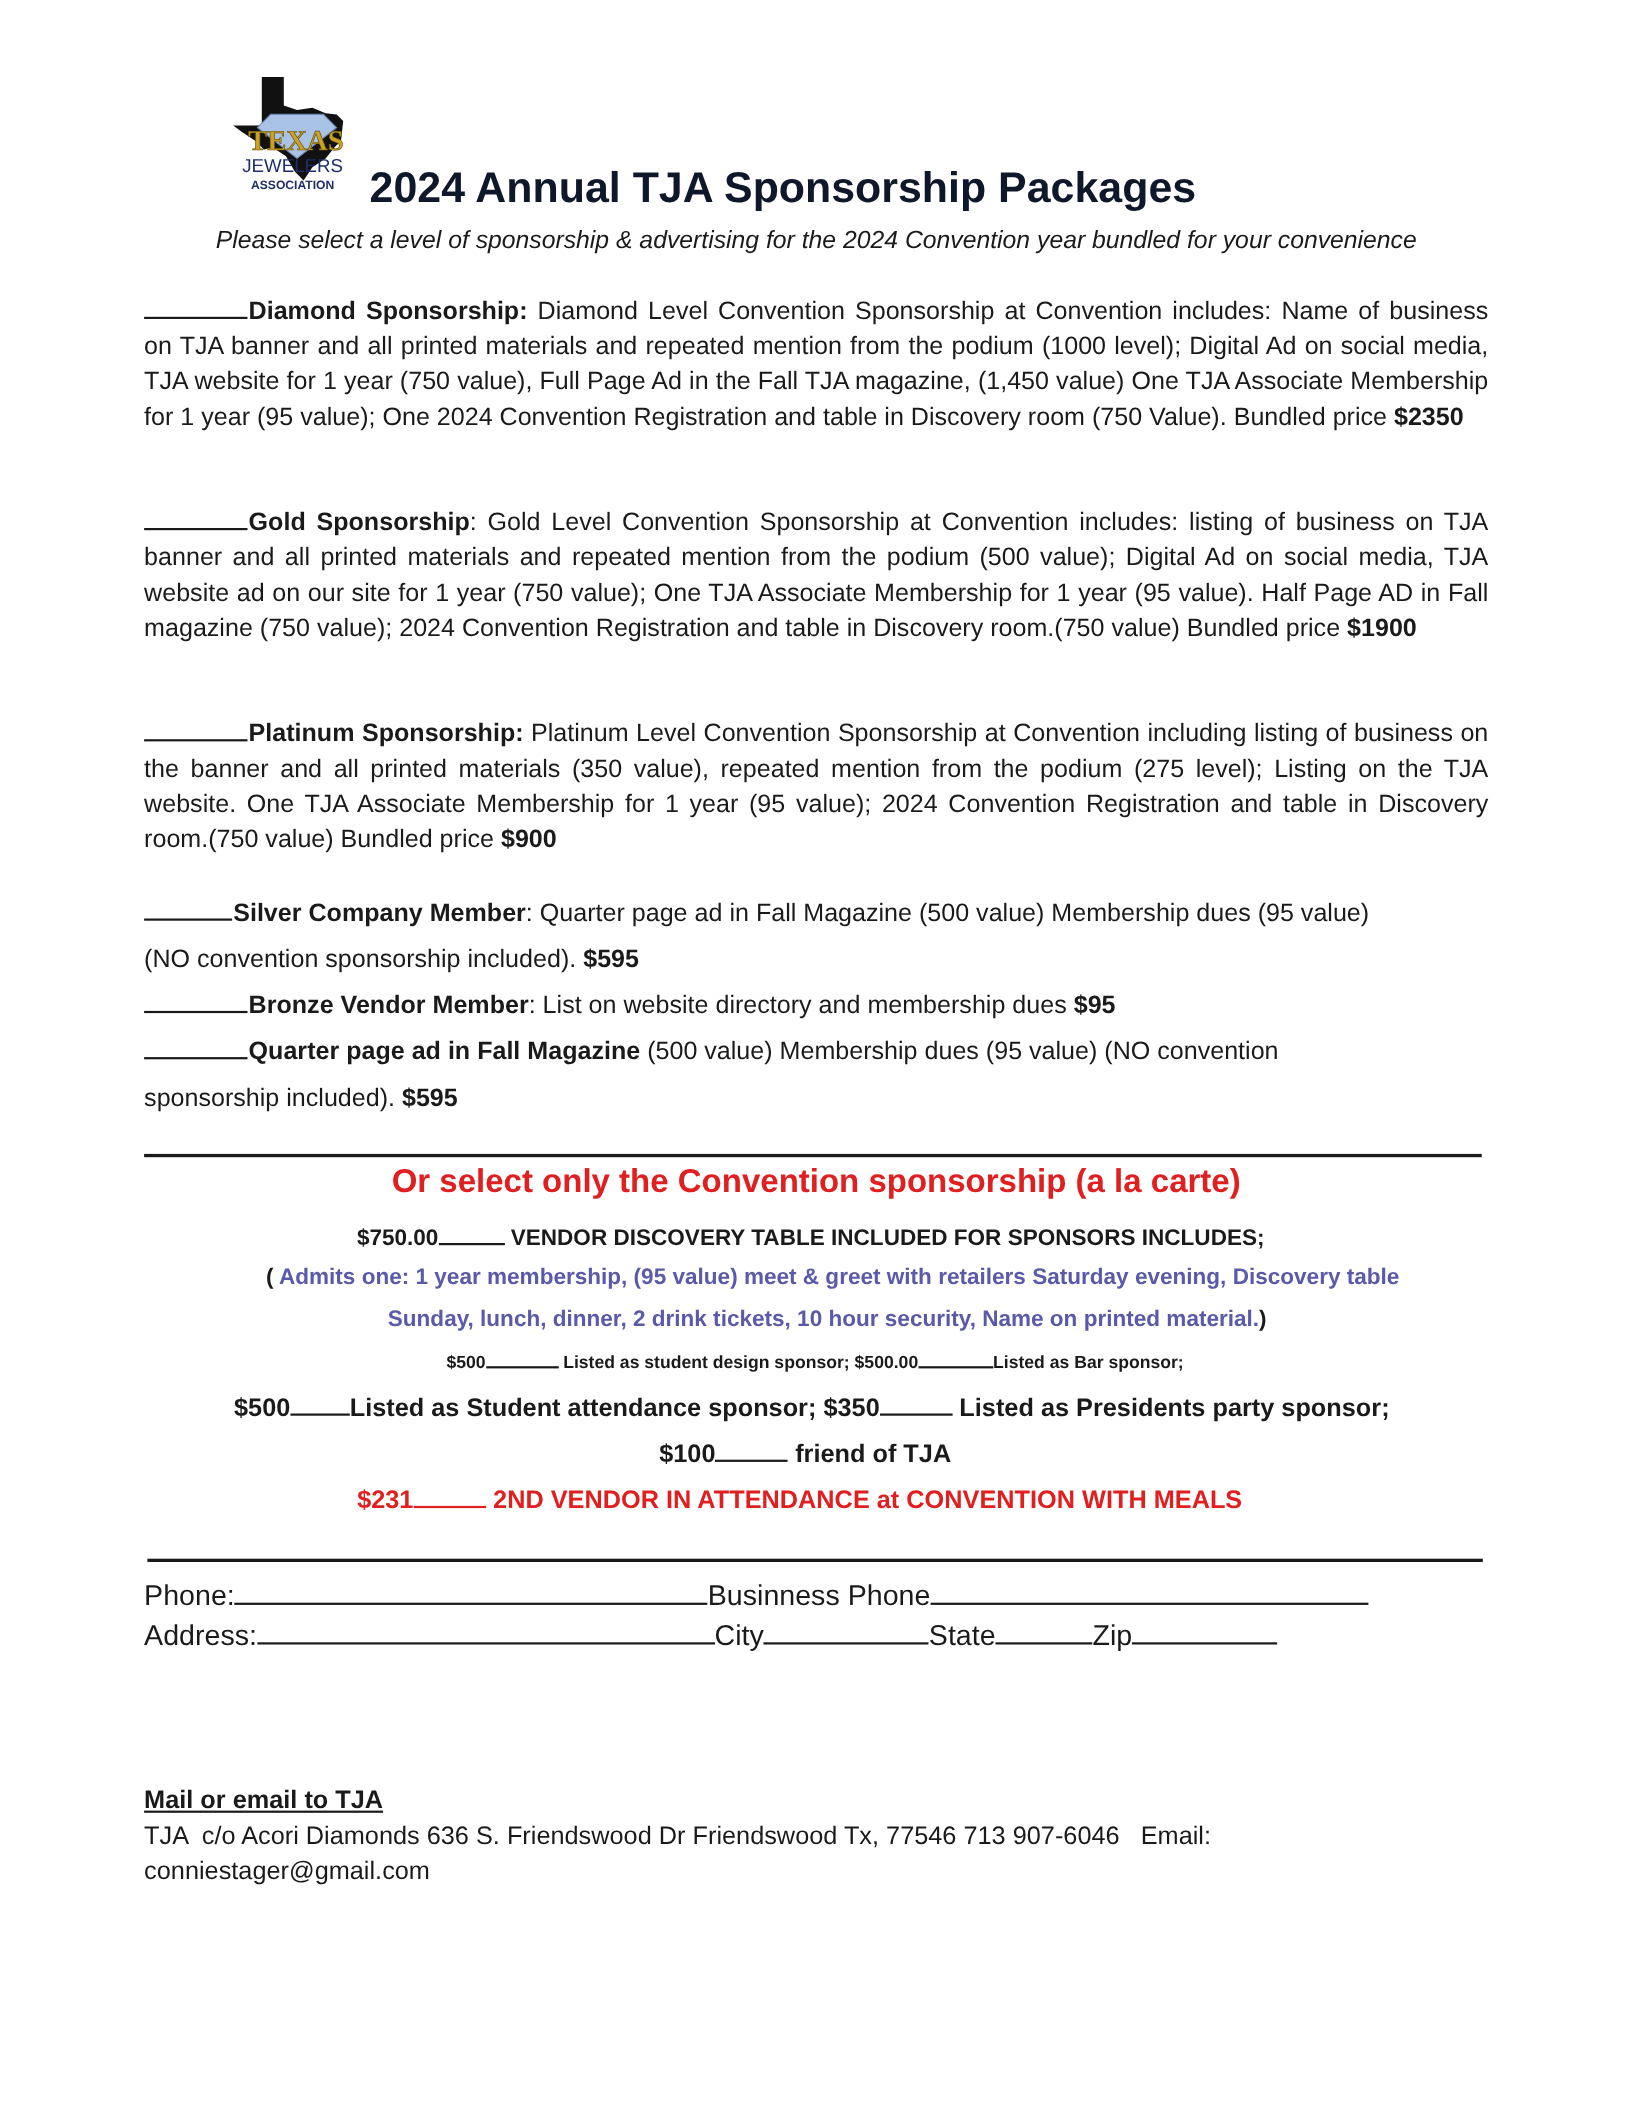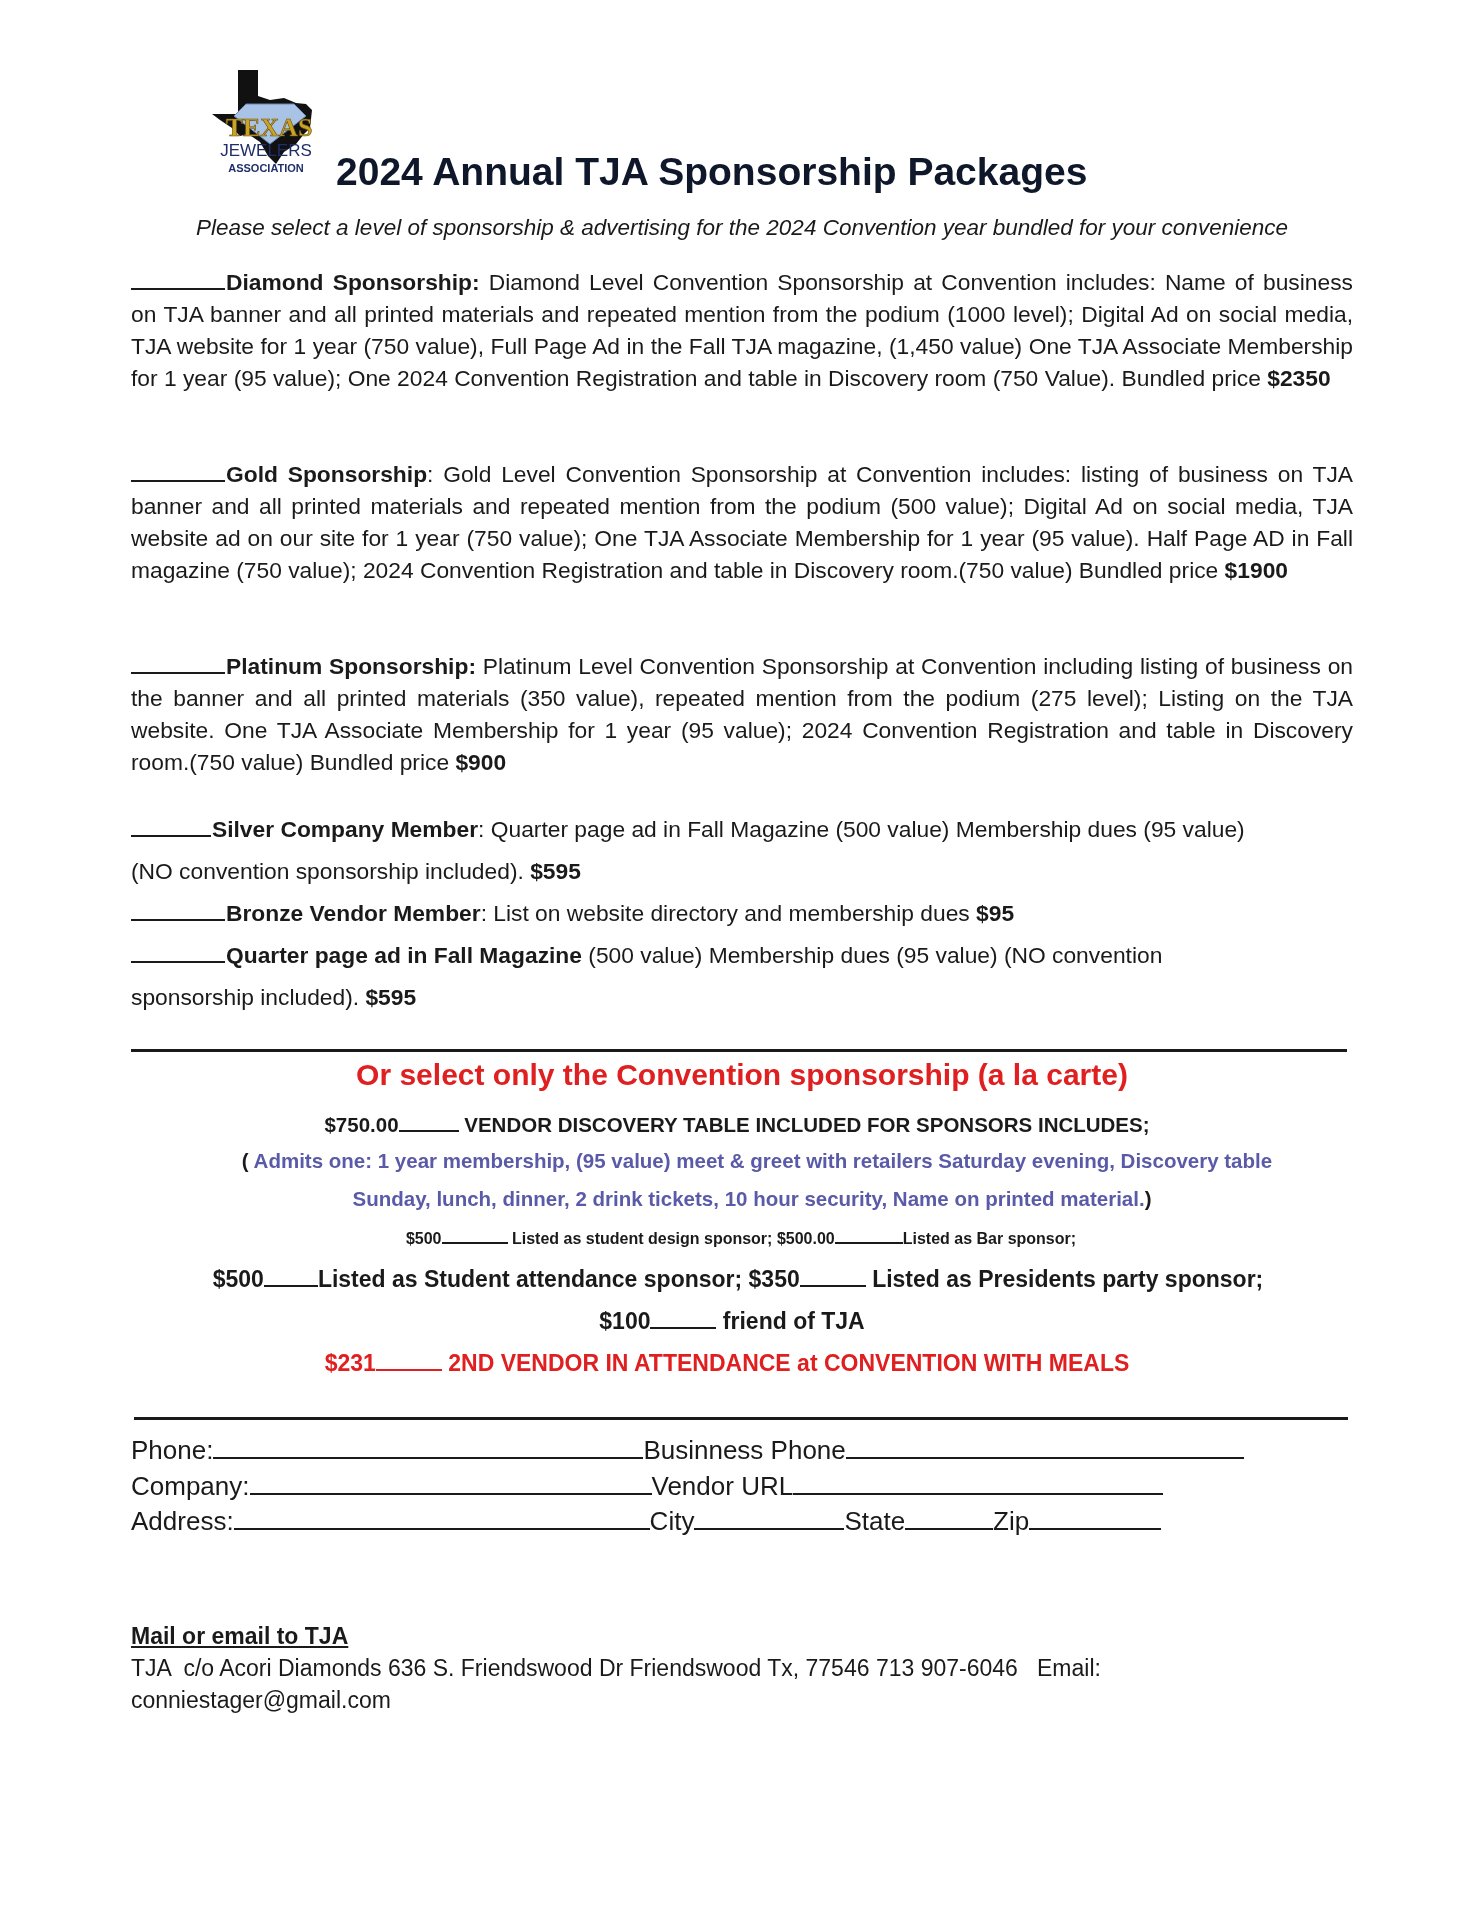--- a/index.html
+++ b/index.html
@@ -13,21 +13,21 @@
     .logo { left: 210px; top: 70px; width: 118px; height: 112px; }
     .logo svg { display: block; }
 
     
     .title {
       left: 336px; top: 150px; font-size: 39px; font-weight: bold; color: #0f172a;
       white-space: nowrap; letter-spacing: 0px;
     }
     .subtitle {
       left: 0; width: 1484px; top: 205px; text-align: center;
-      font-style: italic; font-size: 22.5px; color: #1a1a1a; white-space: nowrap; margin-top: 10px;
+      font-style: italic; font-size: 22.5px; color: #1a1a1a; white-space: nowrap;
     }
 
     
     .pkg {
       left: 131px; width: 1222px; font-size: 22.8px; line-height: 32px;
       text-align: justify; text-align-last: left;
     }
     .pkg .blank {
       display: inline-block; border-bottom: 2.5px solid #1a1a1a; height: 20px;
       vertical-align: baseline; margin-right: 1px;
@@ -133,23 +133,20 @@
   <span>$231</span><span class="uline red" style="width:66px;"></span><span> 2ND VENDOR IN ATTENDANCE at CONVENTION WITH MEALS</span>
 </div>
 
 <div class="abs rule" style="left:134px; top:1417px; width:1214px;"></div>
 
 <div class="abs form" style="top:1432px;">
   <div class="row">
     <span>Phone:</span><span class="fline" style="width:430px;"></span><span>Businness Phone</span><span class="fline" style="width:398px;"></span>
   </div>
   <div class="row">
-    <span>Company:</span><span class="fline" style="width:402px;"></span><span>Vendor URL</span><span class="fline" style="width:370px;"></span>
-  </div>
-  <div class="row">
     <span>Address:</span><span class="fline" style="width:416px;"></span><span>City</span><span class="fline" style="width:150px;"></span><span>State</span><span class="fline" style="width:88px;"></span><span>Zip</span><span class="fline" style="width:132px;"></span>
   </div>
 </div>
 
 <div class="abs footer" style="top:1604px;">
   <div class="mail-head">Mail or email to TJA</div>
   <div><span class="b">TJA</span><span style="white-space:pre;">  c/o Acori Diamonds 636 S. Friendswood Dr Friendswood Tx, 77546 713 907-6046   Email:</span></div>
   <div>conniestager@gmail.com</div>
 </div>
 

